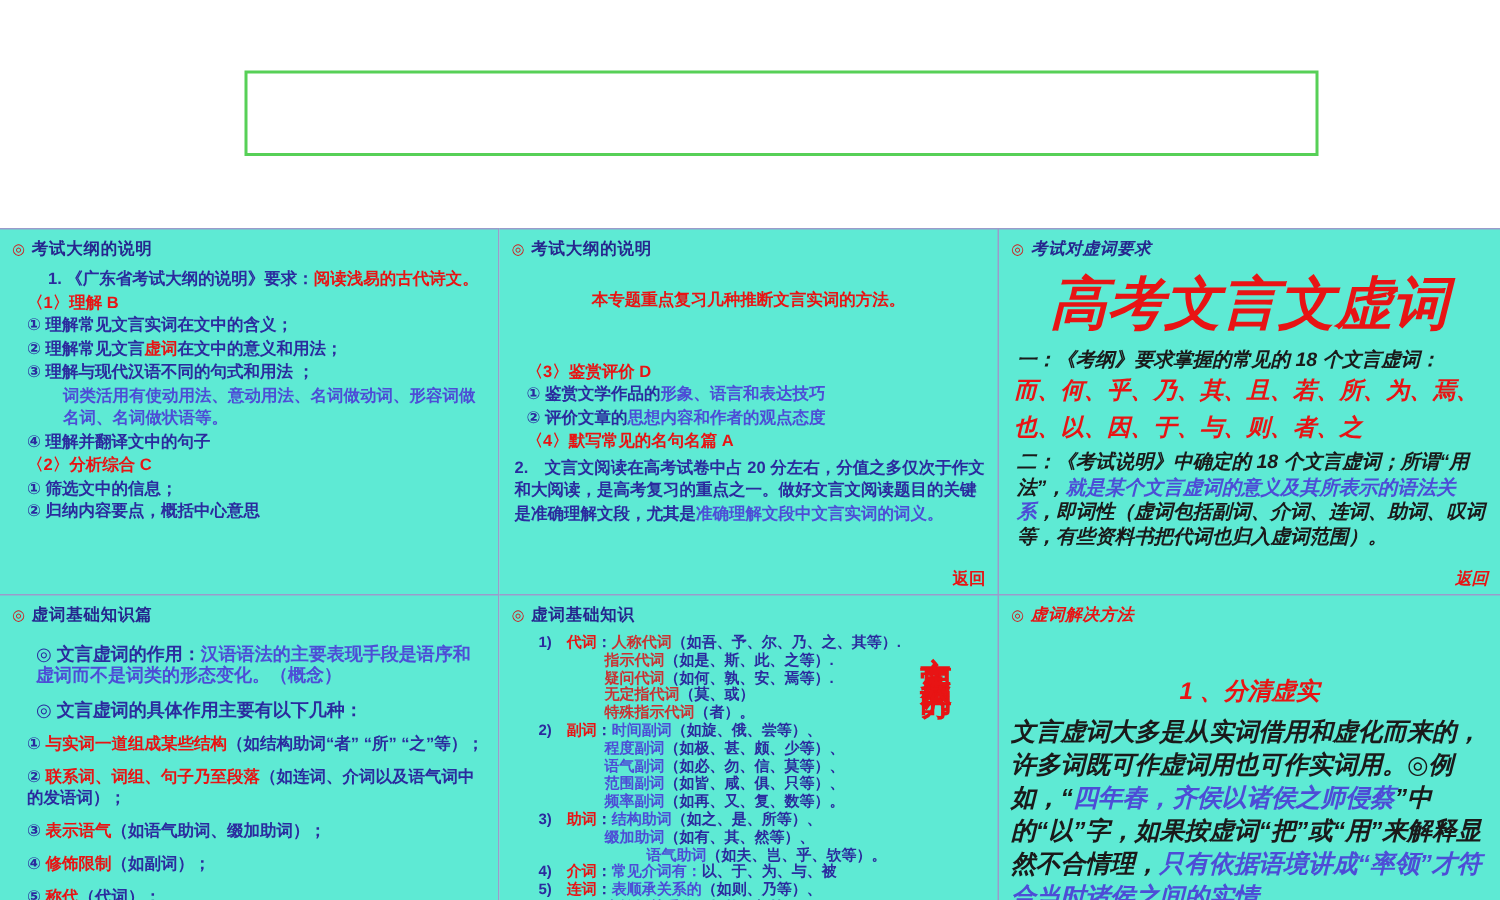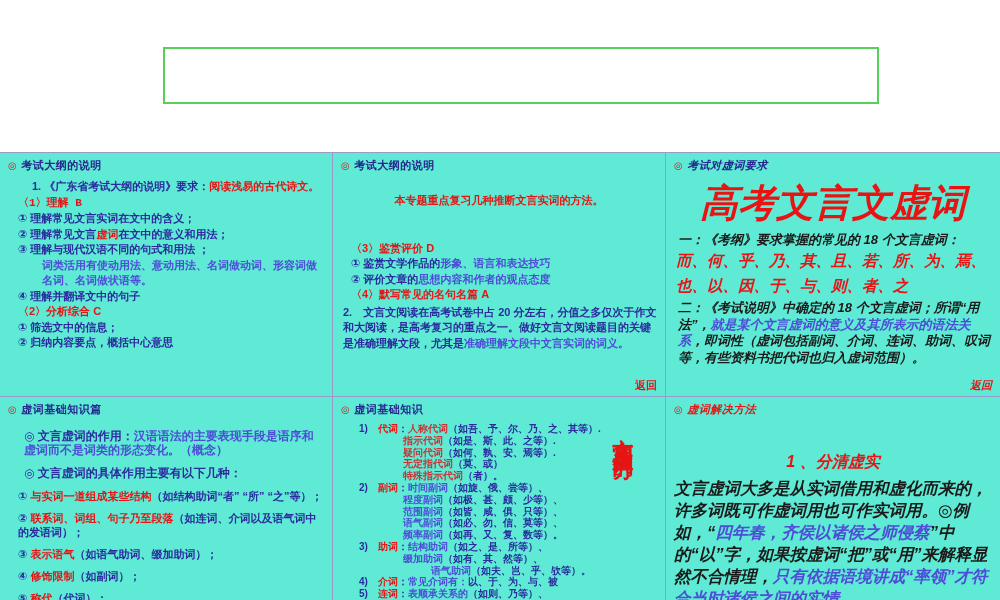--- a/index.html
+++ b/index.html
@@ -34,21 +34,21 @@
 <body>
 
 <div class="greenbox"></div>
 
 <div class="panel c0 r0">
   <div class="p-head">
     <span class="bullet">◎</span><span class="h-text">考试大纲的说明</span>
   </div>
   <div class="p-body">
       <div class="line" style="padding-left: 24px;"><span style="color: rgb(43, 43, 158);">1. 《广东省考试大纲的说明》要求：</span><span style="color: rgb(232, 20, 20);">阅读浅易的古代诗文。</span></div>
-      <div class="line" style="padding-left: 10px;"><span style="color: rgb(232, 20, 20); font-family: Liberation Mono, monospace;">〈1〉理解 B</span></div>
+      <div class="line" style="padding-left: 10px;"><span style="color: rgb(232, 20, 20);">〈1〉理解 B</span></div>
       <div class="line" style="padding-left: 10px;"><span style="color: rgb(43, 43, 158);">① 理解常见文言实词在文中的含义；</span></div>
       <div class="line" style="padding-left: 10px;"><span style="color: rgb(43, 43, 158);">② 理解常见文言</span><span style="color: rgb(232, 20, 20);">虚词</span><span style="color: rgb(43, 43, 158);">在文中的意义和用法；</span></div>
       <div class="line" style="padding-left: 10px;"><span style="color: rgb(43, 43, 158);">③ 理解与现代汉语不同的句式和用法 ；</span></div>
       <div class="line" style="padding-left: 34px;"><span style="color: rgb(77, 77, 214);">词类活用有使动用法、意动用法、名词做动词、形容词做名词、名词做状语等。</span></div>
       <div class="line" style="padding-left: 10px;"><span style="color: rgb(43, 43, 158);">④ 理解并翻译文中的句子</span></div>
       <div class="line" style="padding-left: 10px;"><span style="color: rgb(232, 20, 20);">〈2〉分析综合 C</span></div>
       <div class="line" style="padding-left: 10px;"><span style="color: rgb(43, 43, 158);">① 筛选文中的信息；</span></div>
       <div class="line" style="padding-left: 10px;"><span style="color: rgb(43, 43, 158);">② 归纳内容要点，概括中心意思</span></div>
     </div>
 </div>
@@ -102,22 +102,22 @@
     <span class="bullet">◎</span><span class="h-text">虚词基础知识</span>
   </div>
   <div class="p-body s5-body">
       <div class="line" style="padding-left: 18px; font-size: 10px;"><span style="color: rgb(43, 43, 158);">1)　</span><span style="color: rgb(232, 20, 20);">代词</span><span style="color: rgb(43, 43, 158);">：</span><span style="color: rgb(201, 51, 51);">人称代词</span><span style="color: rgb(43, 43, 158);">（如吾、予、尔、乃、之、其等）.</span></div>
       <div class="line" style="padding-left: 62px; font-size: 10px;"><span style="color: rgb(201, 51, 51);">指示代词</span><span style="color: rgb(43, 43, 158);">（如是、斯、此、之等）.</span></div>
       <div class="line" style="padding-left: 62px; font-size: 10px;"><span style="color: rgb(201, 51, 51);">疑问代词</span><span style="color: rgb(43, 43, 158);">（如何、孰、安、焉等）.</span></div>
       <div class="line" style="padding-left: 62px; font-size: 10px;"><span style="color: rgb(201, 51, 51);">无定指代词</span><span style="color: rgb(43, 43, 158);">（莫、或）</span></div>
       <div class="line" style="padding-left: 62px; font-size: 10px;"><span style="color: rgb(201, 51, 51);">特殊指示代词</span><span style="color: rgb(43, 43, 158);">（者）。</span></div>
       <div class="line" style="padding-left: 18px; font-size: 10px;"><span style="color: rgb(43, 43, 158);">2)　</span><span style="color: rgb(232, 20, 20);">副词</span><span style="color: rgb(43, 43, 158);">：</span><span style="color: rgb(77, 77, 214);">时间副词</span><span style="color: rgb(43, 43, 158);">（如旋、俄、尝等）、</span></div>
       <div class="line" style="padding-left: 62px; font-size: 10px;"><span style="color: rgb(77, 77, 214);">程度副词</span><span style="color: rgb(43, 43, 158);">（如极、甚、颇、少等）、</span></div>
+      <div class="line" style="padding-left: 62px; font-size: 10px;"><span style="color: rgb(77, 77, 214);">语气副词</span><span style="color: rgb(43, 43, 158);">（如必、勿、信、莫等）、</span></div>
       <div class="line" style="padding-left: 62px; font-size: 10px;"><span style="color: rgb(77, 77, 214);">范围副词</span><span style="color: rgb(43, 43, 158);">（如皆、咸、俱、只等）、</span></div>
-      <div class="line" style="padding-left: 62px; font-size: 10px;"><span style="color: rgb(77, 77, 214);">语气副词</span><span style="color: rgb(43, 43, 158);">（如必、勿、信、莫等）、</span></div>
       <div class="line" style="padding-left: 62px; font-size: 10px;"><span style="color: rgb(77, 77, 214);">频率副词</span><span style="color: rgb(43, 43, 158);">（如再、又、复、数等）。</span></div>
       <div class="line" style="padding-left: 18px; font-size: 10px;"><span style="color: rgb(43, 43, 158);">3)　</span><span style="color: rgb(232, 20, 20);">助词</span><span style="color: rgb(43, 43, 158);">：</span><span style="color: rgb(77, 77, 214);">结构助词</span><span style="color: rgb(43, 43, 158);">（如之、是、所等）、</span></div>
       <div class="line" style="padding-left: 62px; font-size: 10px;"><span style="color: rgb(77, 77, 214);">缀加助词</span><span style="color: rgb(43, 43, 158);">（如有、其、然等）、</span></div>
       <div class="line" style="padding-left: 90px; font-size: 10px;"><span style="color: rgb(77, 77, 214);">语气助词</span><span style="color: rgb(43, 43, 158);">（如夫、岂、乎、欤等）。</span></div>
       <div class="line" style="padding-left: 18px; font-size: 10px;"><span style="color: rgb(43, 43, 158);">4)　</span><span style="color: rgb(232, 20, 20);">介词</span><span style="color: rgb(43, 43, 158);">：</span><span style="color: rgb(77, 77, 214);">常见介词有：</span><span style="color: rgb(43, 43, 158);">以、于、为、与、被</span></div>
       <div class="line" style="padding-left: 18px; font-size: 10px;"><span style="color: rgb(43, 43, 158);">5)　</span><span style="color: rgb(232, 20, 20);">连词</span><span style="color: rgb(43, 43, 158);">：</span><span style="color: rgb(77, 77, 214);">表顺承关系的</span><span style="color: rgb(43, 43, 158);">（如则、乃等）、</span></div>
       <div class="line" style="padding-left: 62px; font-size: 10px;"><span style="color: rgb(77, 77, 214);">表转折关系的</span><span style="color: rgb(43, 43, 158);">（如然、却等）、</span></div>
     </div>
   <div class="vtext">文言常用虚词的分</div>
 </div>

